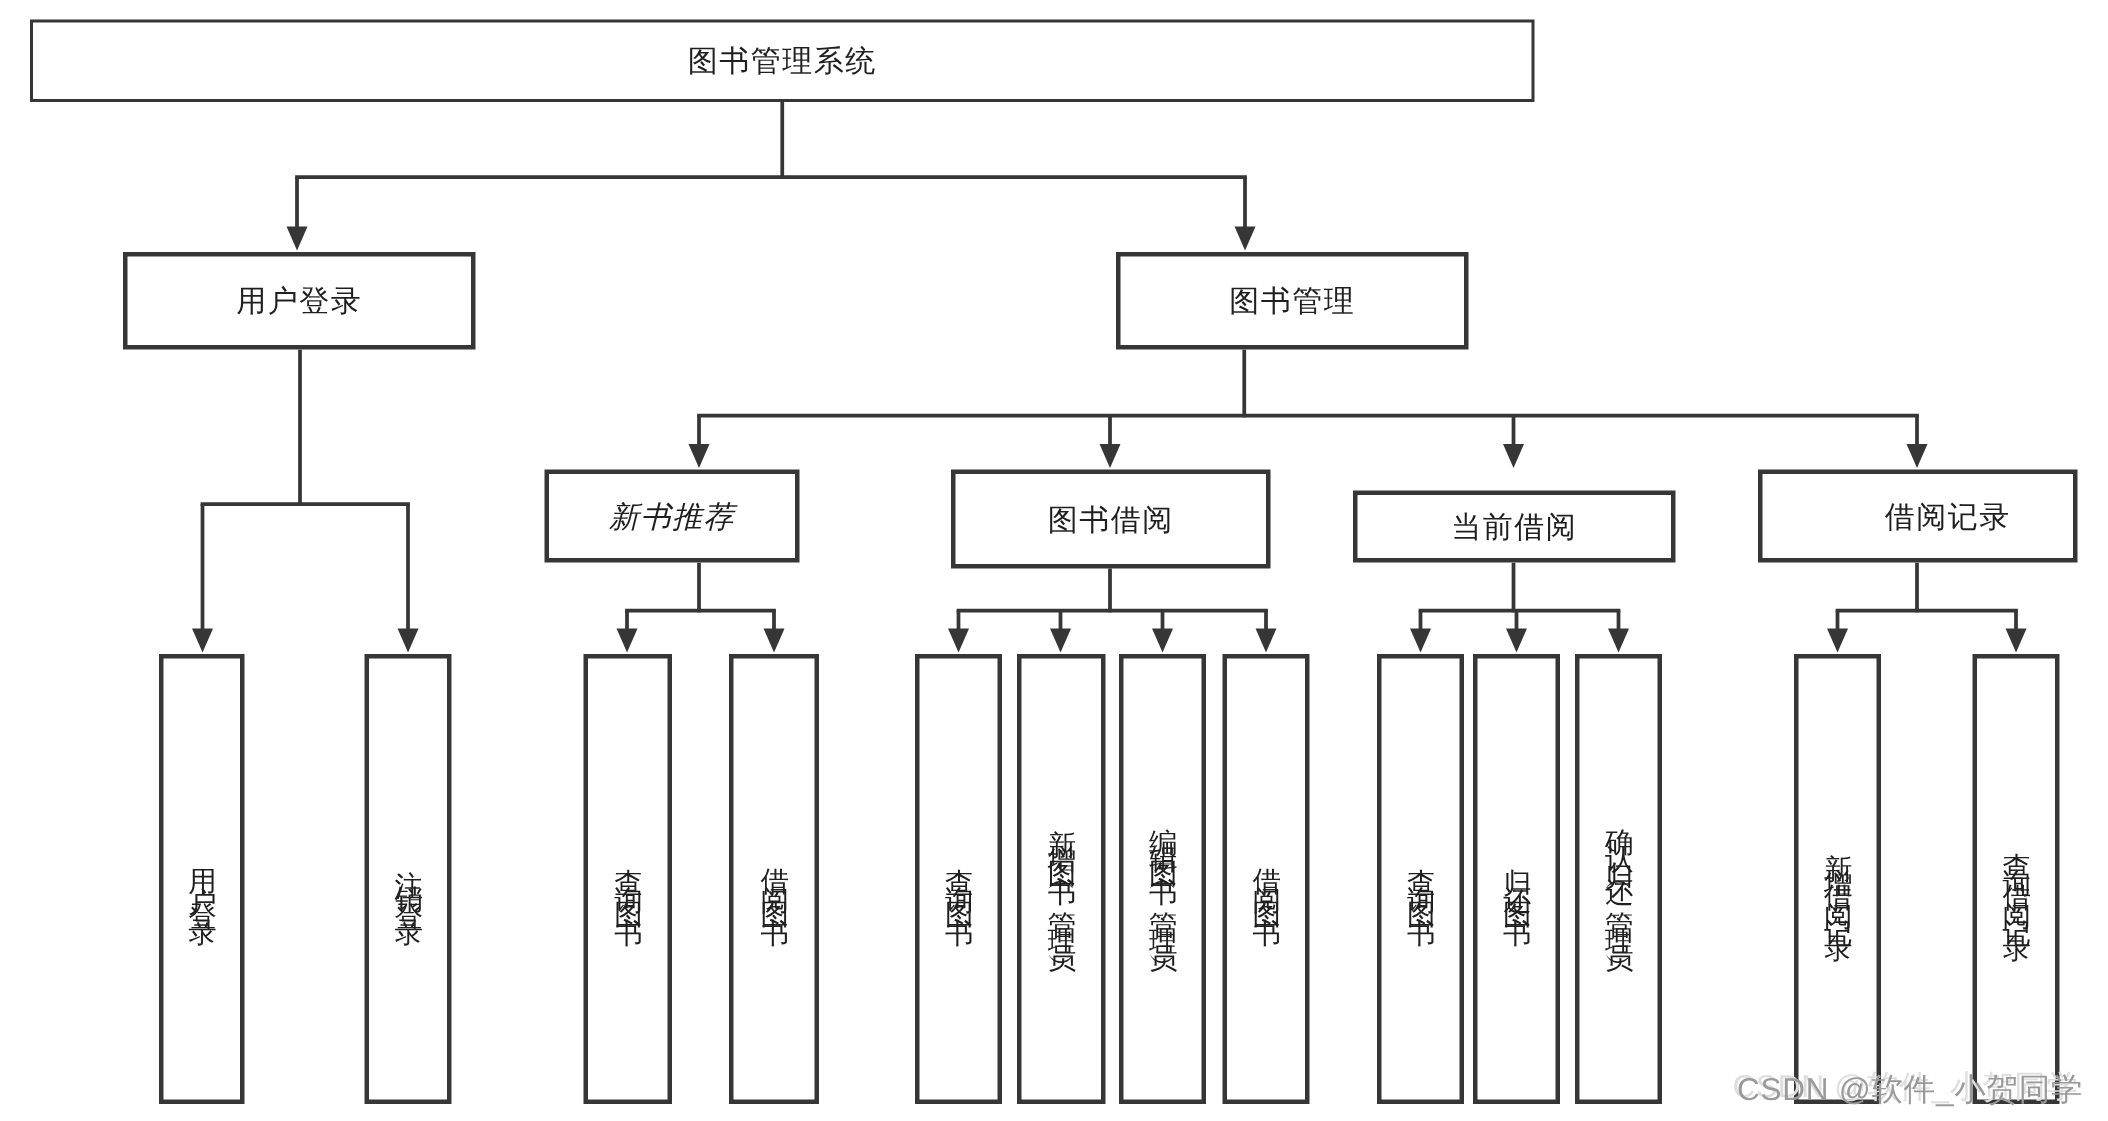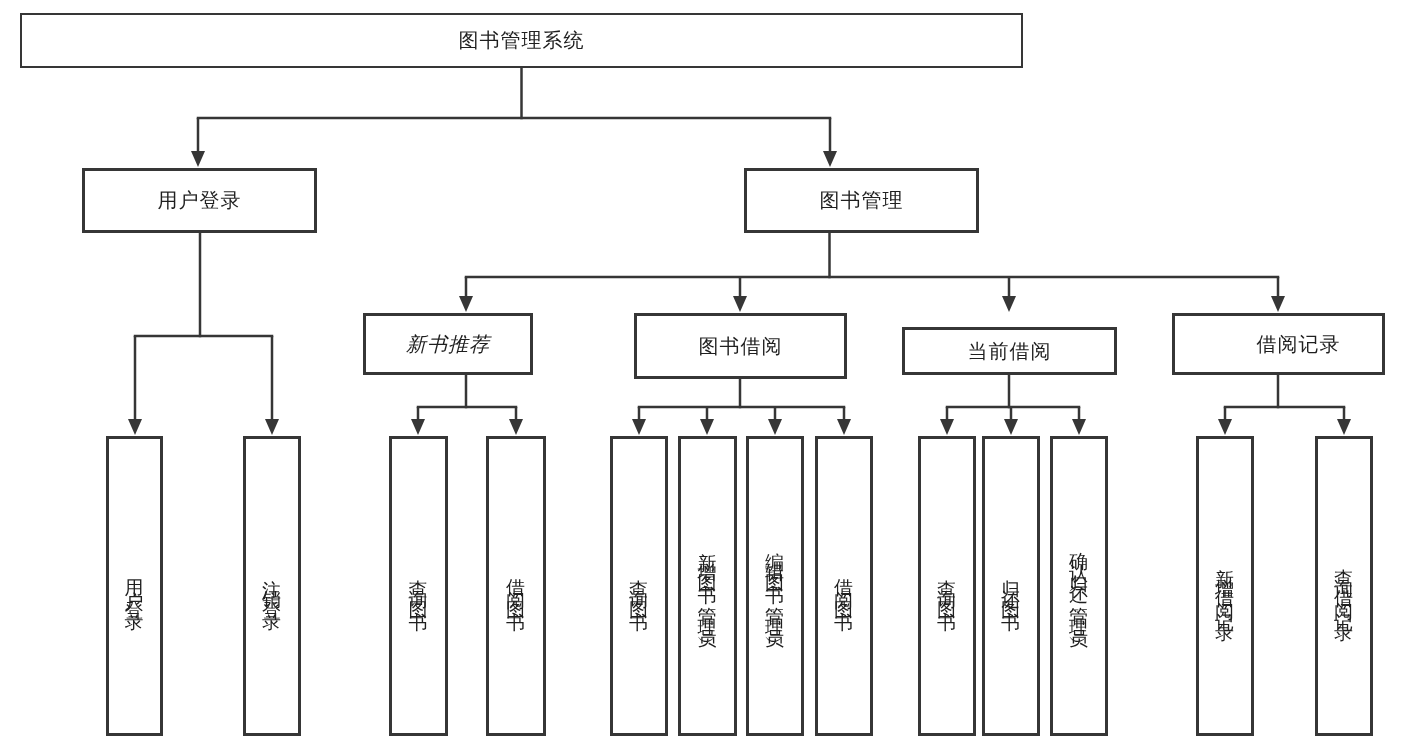--- a/index.html
+++ b/index.html
@@ -132,13 +132,14 @@
       <div class="node v" style="left: 610px; top: 436px; width: 58px; height: 300px;">查询图书</div>
       <div class="node v" style="left: 678px; top: 436px; width: 59px; height: 300px;">新增图书（管理员）</div>
       <div class="node v" style="left: 746px; top: 436px; width: 58px; height: 300px;">编辑图书（管理员）</div>
       <div class="node v" style="left: 815px; top: 436px; width: 58px; height: 300px;">借阅图书</div>
       <div class="node v" style="left: 918px; top: 436px; width: 58px; height: 300px;">查询图书</div>
       <div class="node v" style="left: 982px; top: 436px; width: 58px; height: 300px;">归还图书</div>
       <div class="node v" style="left: 1050px; top: 436px; width: 58px; height: 300px;">确认归还（管理员）</div>
       <div class="node v" style="left: 1196px; top: 436px; width: 58px; height: 300px;">新增借阅记录</div>
       <div class="node v" style="left: 1315px; top: 436px; width: 58px; height: 300px;">查询借阅记录</div>
     </div>
+  <div class="watermark">CSDN @软件_小贺同学</div>
 </div>
 
 </body></html>

